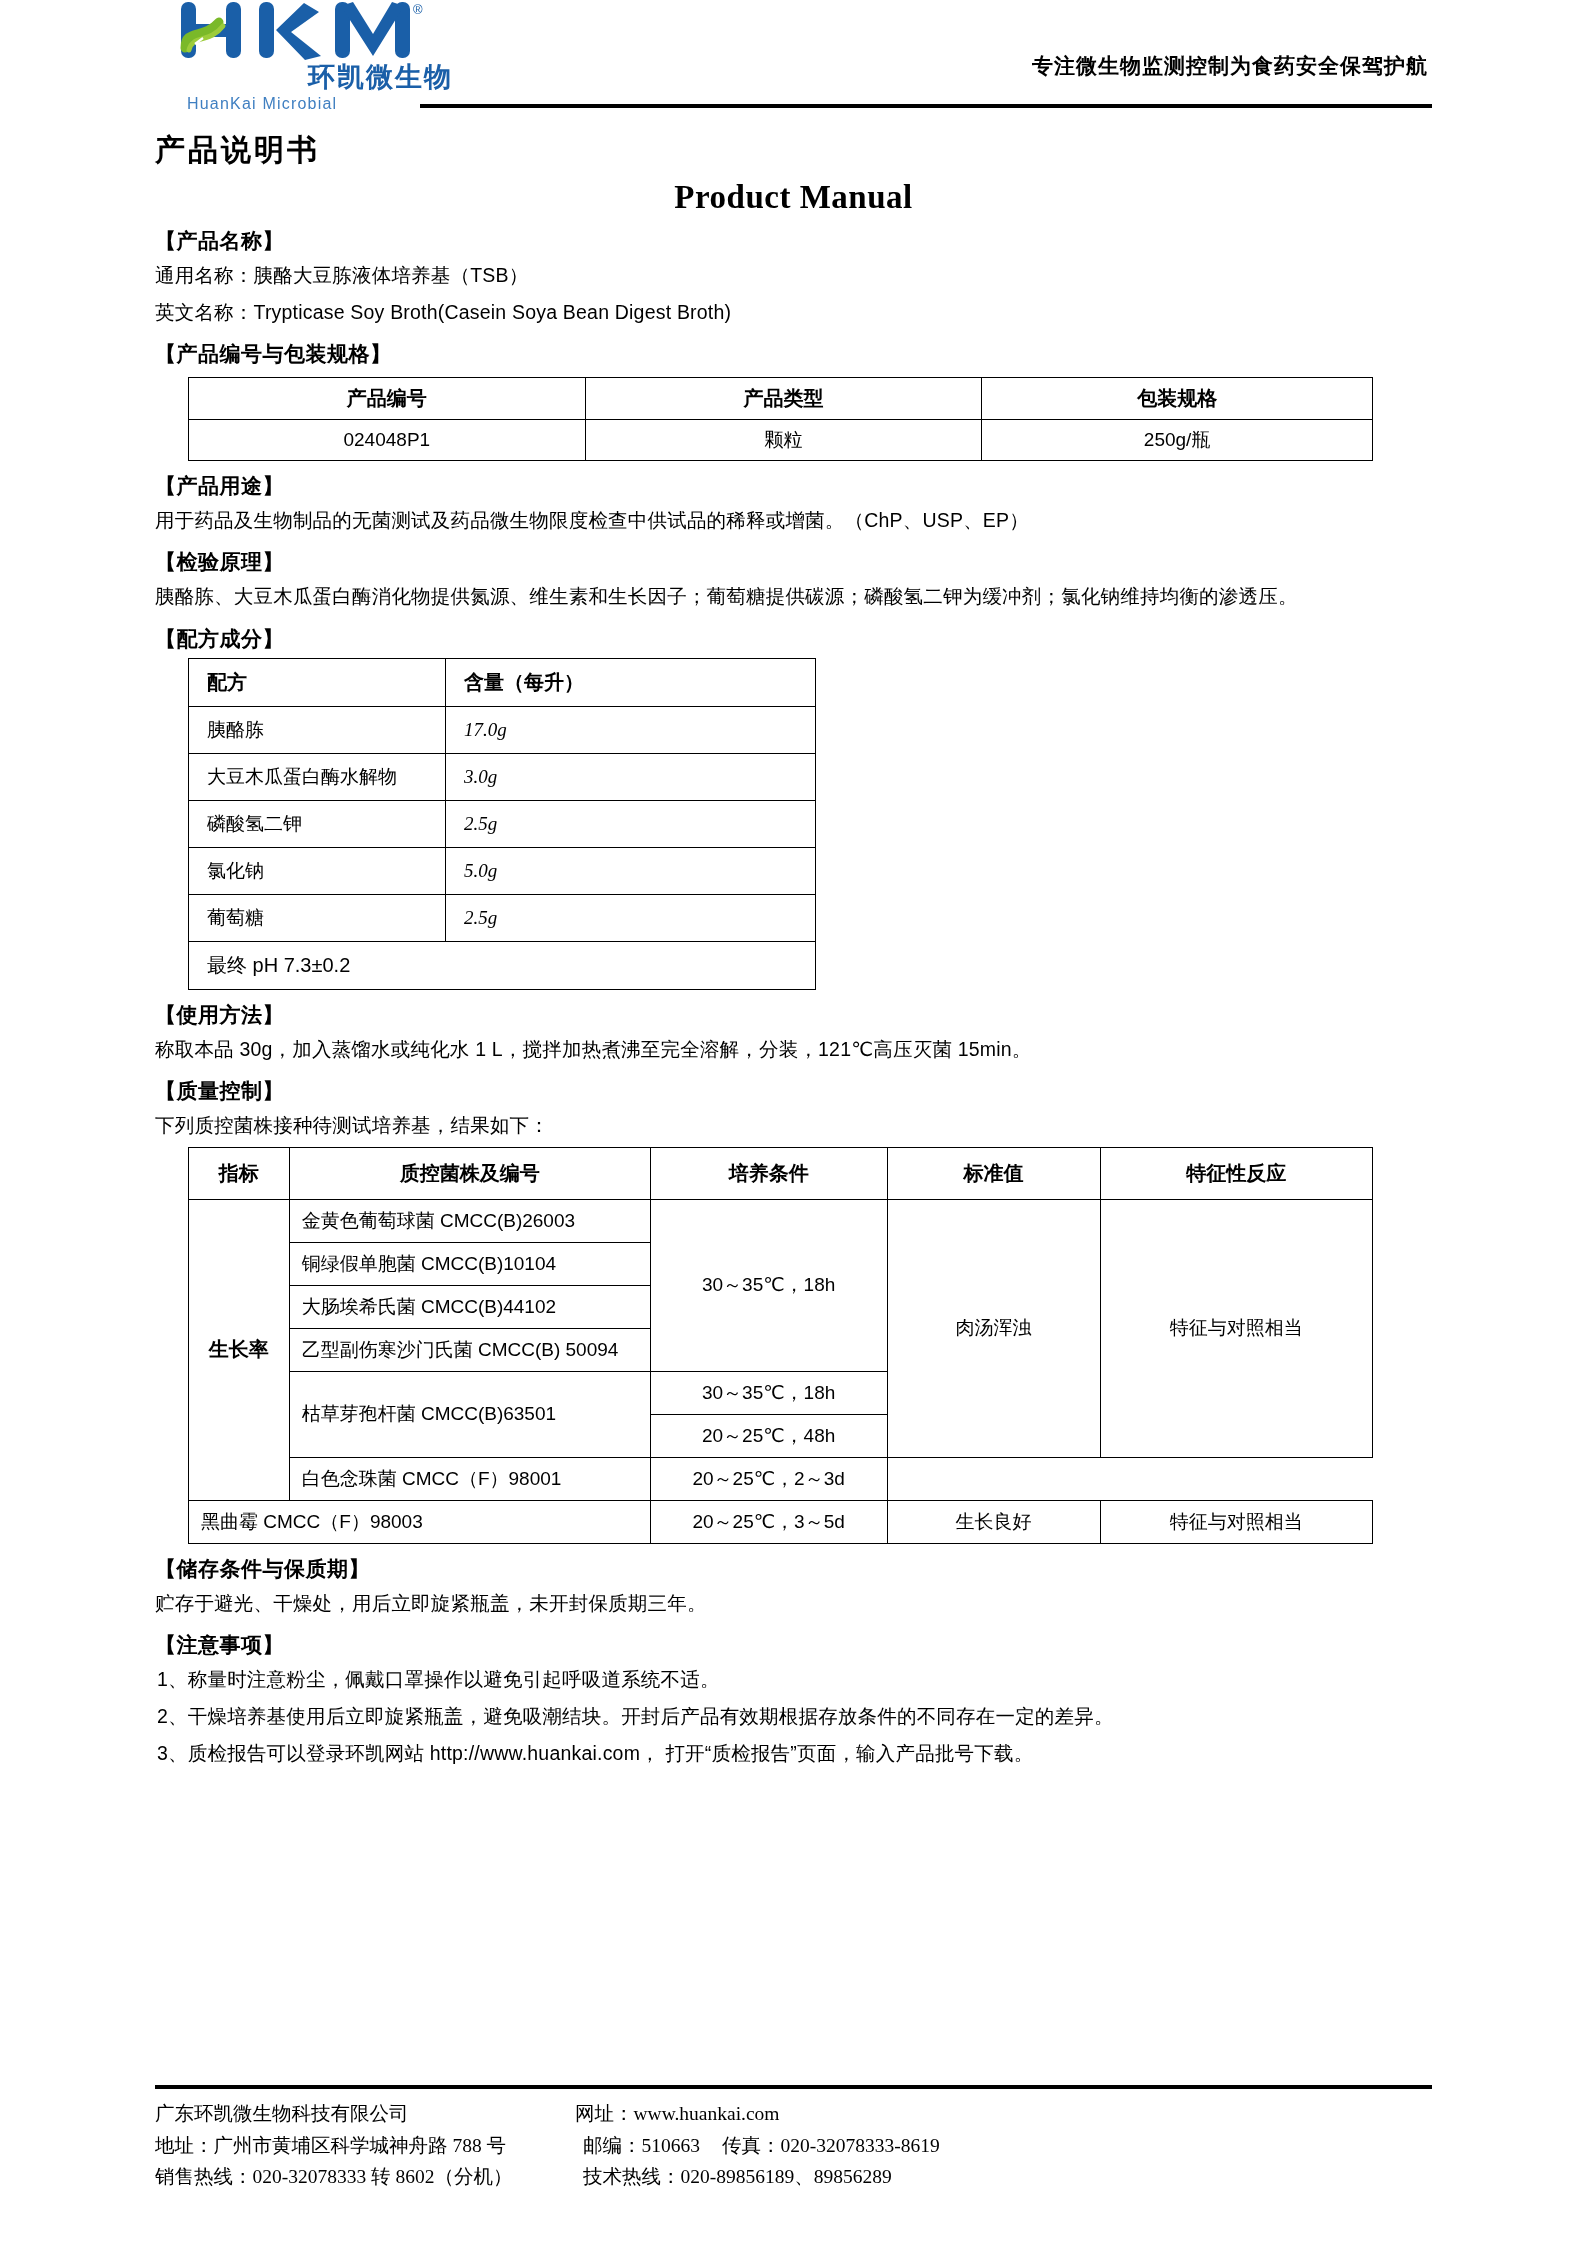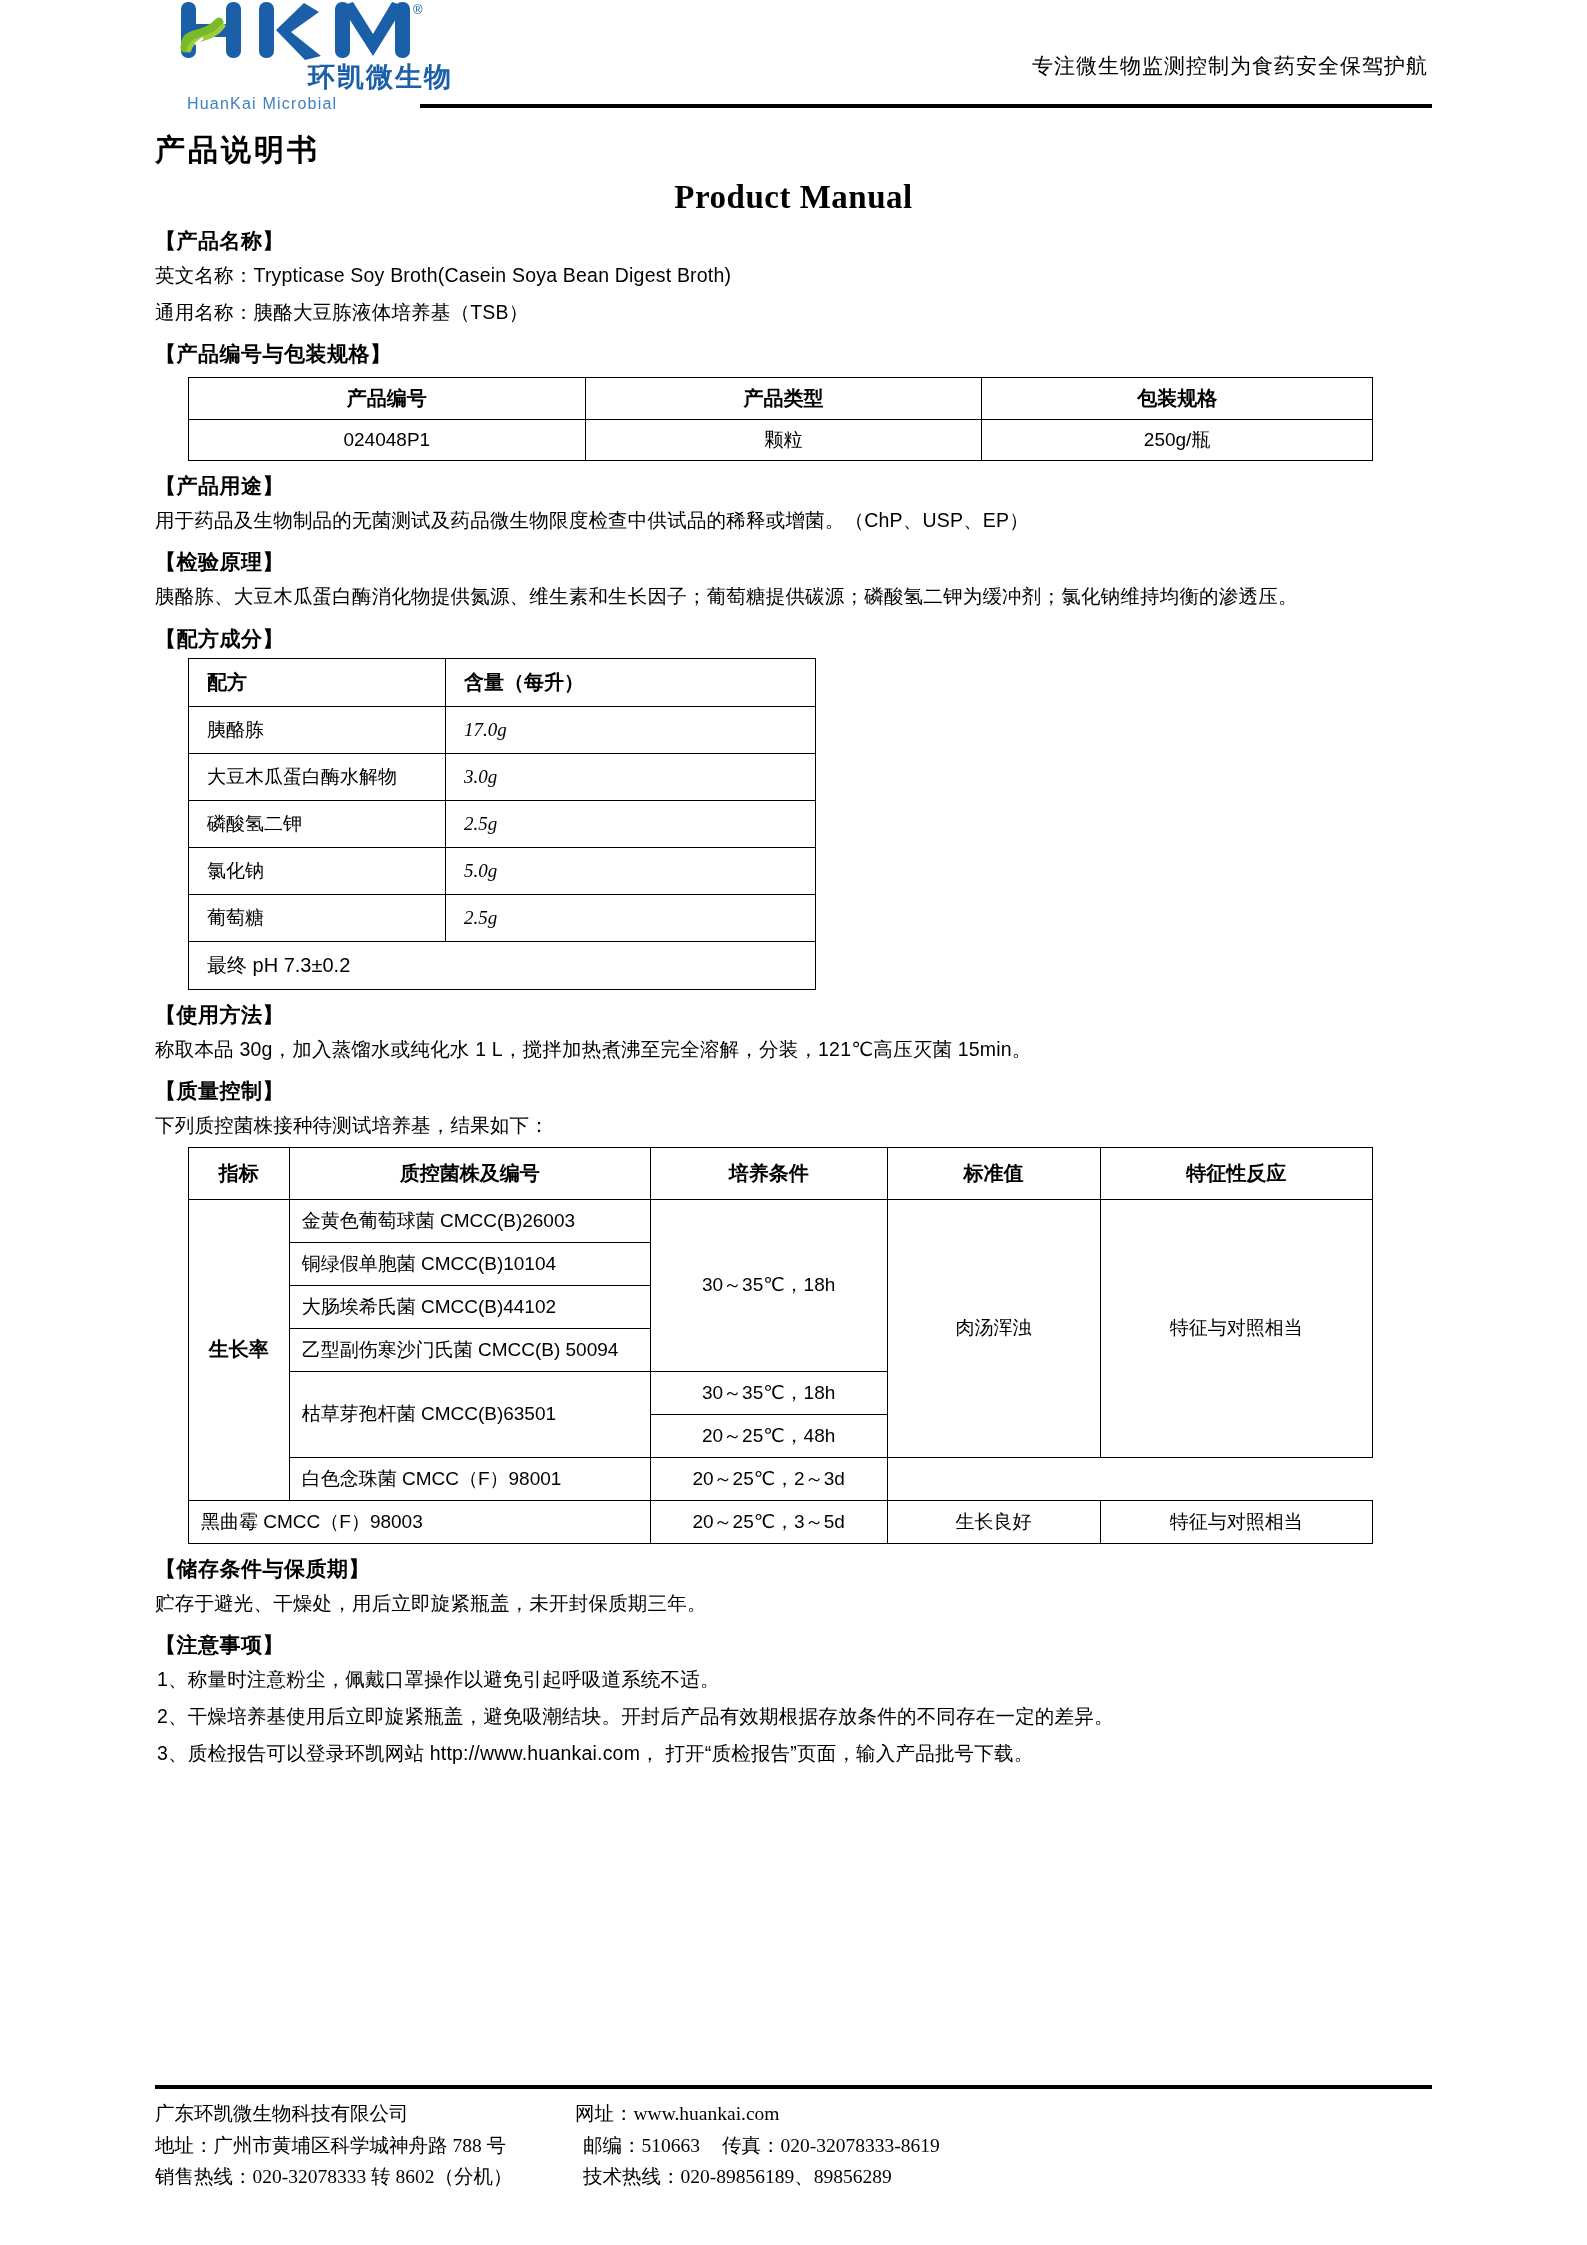--- a/index.html
+++ b/index.html
@@ -64,21 +64,21 @@
     margin-left: 24px;
   }
   .tagline-wrap {
     flex: 1;
     padding-top: 52px;
     padding-right: 4px;
     text-align: right;
   }
   .tagline {
     font-size: 21px;
-    font-weight: 400;
+    font-weight: 700;
     letter-spacing: 1px;
     white-space: nowrap;
   }
   .header-rule {
     position: absolute;
     left: 265px;
     right: 0;
     top: 104px;
     height: 4px;
     background: #000;
@@ -230,22 +230,22 @@
     <div class="tagline-wrap">
       <span class="tagline">专注微生物监测控制</span><span class="gap"></span><span class="tagline">为食药安全保驾护航</span>
     </div>
     <div class="header-rule"></div>
   </div>
 
   <div class="doc-title-cn">产品说明书</div>
   <div class="doc-title-en">Product Manual</div>
 
   <div class="sec-h">【产品名称】</div>
+  <div class="txt">通用名称：胰酪大豆胨液体培养基（TSB）</div>
   <div class="txt">英文名称：Trypticase Soy Broth(Casein Soya Bean Digest Broth)</div>
-  <div class="txt">通用名称：胰酪大豆胨液体培养基（TSB）</div>
 
   <div class="sec-h">【产品编号与包装规格】</div>
   <table class="t-spec">
     <colgroup>
         <col style="width:33.5%">
         <col style="width:33.5%">
         <col style="width:33%">
       </colgroup>
     <thead>
       <tr>

